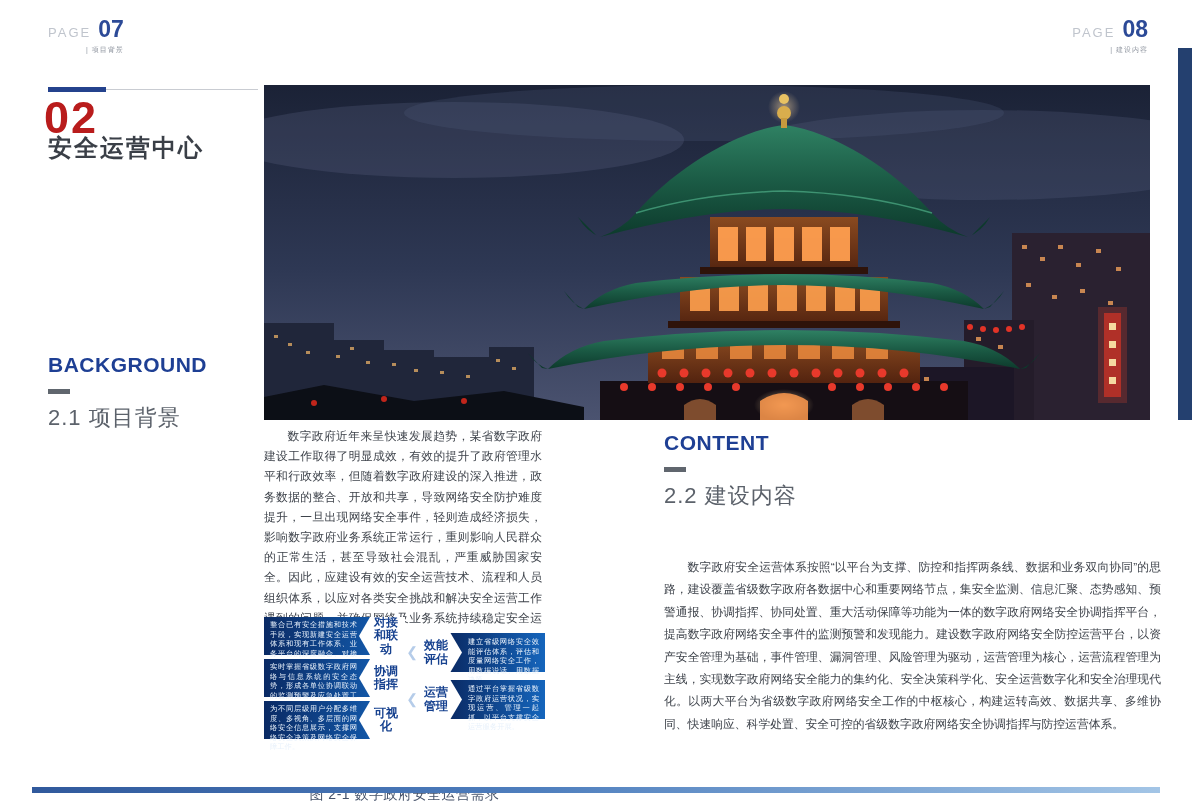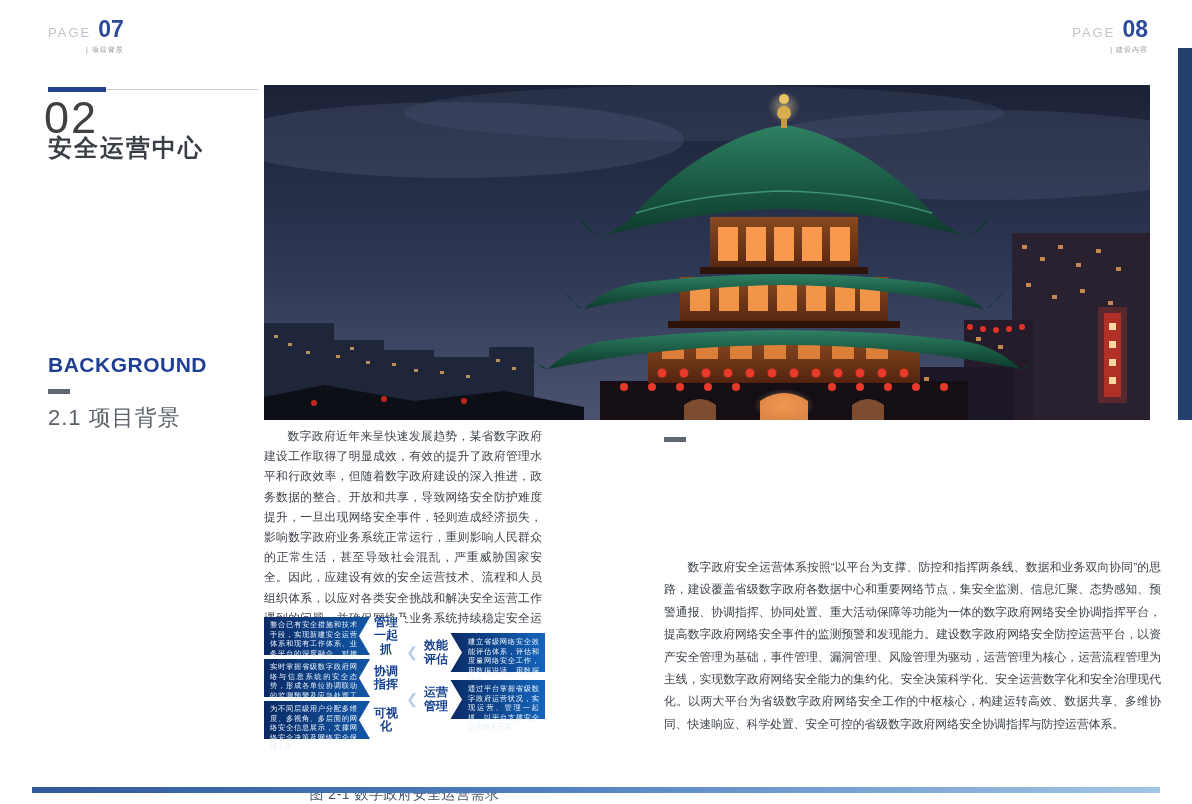--- a/index.html
+++ b/index.html
@@ -16,21 +16,21 @@
   .hdr-right { right:44px; align-items:flex-end; }
   .pagerow { display:flex; align-items:baseline; gap:7px; }
   .pg-label { font-size:13px; letter-spacing:2px; color:#c0c5cd; }
   .pg-num   { font-size:23px; font-weight:bold; color:#2c4a97; }
   .pg-tag   { font-size:7px; letter-spacing:1px; color:#9096a0; margin-top:2px; }
 
   
   .side-rule { left:48px; top:87px; width:210px; display:flex; align-items:flex-start; }
   .rule-accent { width:58px; height:5px; background:#24428d; }
   .rule-line   { flex:1; height:1px; background:#c9ccd2; margin-top:2px; }
-  .chapter-num { left:44px; top:92px; font-size:45px; color:#404040; letter-spacing:2px; }
+  .chapter-num { left:44px; top:92px; font-size:45px; color:#b91c1c; letter-spacing:2px;font-weight:bold; }
   .chapter-title { left:48px; top:129px; font-size:24px; font-weight:bold;
                    color:#3a3f47; line-height:37px; letter-spacing:2px; }
 
   .sec-head { width:230px; }
   .sec-head-left  { left:48px;  top:350px; }
   .sec-head-right { left:664px; top:428px; }
   .sec-en { font-size:21px; font-weight:bold; color:#1e3f94; line-height:30px; letter-spacing:.5px; }
   .sec-dash { width:22px; height:5px; background:#60666e; margin:9px 0 9px; }
   .sec-cn { font-size:22px; color:#5c626b; letter-spacing:1px; }
 
@@ -287,21 +287,21 @@
 <div class="abs right-stripe"></div>
 
 <div class="abs body-mid">
   <p>数字政府近年来呈快速发展趋势，某省数字政府建设工作取得了明显成效，有效的提升了政府管理水平和行政效率，但随着数字政府建设的深入推进，政务数据的整合、开放和共享，导致网络安全防护难度提升，一旦出现网络安全事件，轻则造成经济损失，影响数字政府业务系统正常运行，重则影响人民群众的正常生活，甚至导致社会混乱，严重威胁国家安全。因此，应建设有效的安全运营技术、流程和人员组织体系，以应对各类安全挑战和解决安全运营工作遇到的问题，并确保网络及业务系统持续稳定安全运行。</p>
 </div>
 
 <div class="abs diagram">
   <div class="d-rowL r0">
     <div class="d-box">整合已有安全措施和技术手段，实现新建安全运营体系和现有工作体系、业务平台的深度融合、对接和联动。</div>
     <div class="d-lab d-labL">
-        <span>管理一起抓</span>
+        <span>对接和联动</span>
       </div>
   </div>
   <div class="d-rowL r1">
     <div class="d-box">实时掌握省级数字政府网络与信息系统的安全态势，形成各单位协调联动的监测预警及应急处置工作机制。</div>
     <div class="d-lab d-labL">
         <span>协调指挥</span>
       </div>
   </div>
   <div class="d-rowL r2">
     <div class="d-box">为不同层级用户分配多维度、多视角、多层面的网络安全信息展示，支撑网络安全决策及网络安全保障工作。</div>
@@ -320,20 +320,22 @@
     <div class="d-box">通过平台掌握省级数字政府运营状况，实现运营、管理一起抓，以平台支撑安全运营服务开展。</div>
     <div class="d-lab d-labR">
       <span class="chev">❮</span>
       <span>运营管理</span>
     </div>
   </div>
 </div>
 <div class="abs fig-caption">图 2-1 数字政府安全运营需求</div>
 
 <div class="abs sec-head sec-head-right">
+  <div class="sec-en">CONTENT</div>
   <div class="sec-dash"></div>
+  <div class="sec-cn">2.2 建设内容</div>
 </div>
 
 <div class="abs body-right">
   <p>数字政府安全运营体系按照“以平台为支撑、防控和指挥两条线、数据和业务双向协同”的思路，建设覆盖省级数字政府各数据中心和重要网络节点，集安全监测、信息汇聚、态势感知、预警通报、协调指挥、协同处置、重大活动保障等功能为一体的数字政府网络安全协调指挥平台，提高数字政府网络安全事件的监测预警和发现能力。建设数字政府网络安全防控运营平台，以资产安全管理为基础，事件管理、漏洞管理、风险管理为驱动，运营管理为核心，运营流程管理为主线，实现数字政府网络安全能力的集约化、安全决策科学化、安全运营数字化和安全治理现代化。以两大平台为省级数字政府网络安全工作的中枢核心，构建运转高效、数据共享、多维协同、快速响应、科学处置、安全可控的省级数字政府网络安全协调指挥与防控运营体系。</p>
 </div>
 
 <div class="abs footer-bar"></div>
 
 </body></html>

